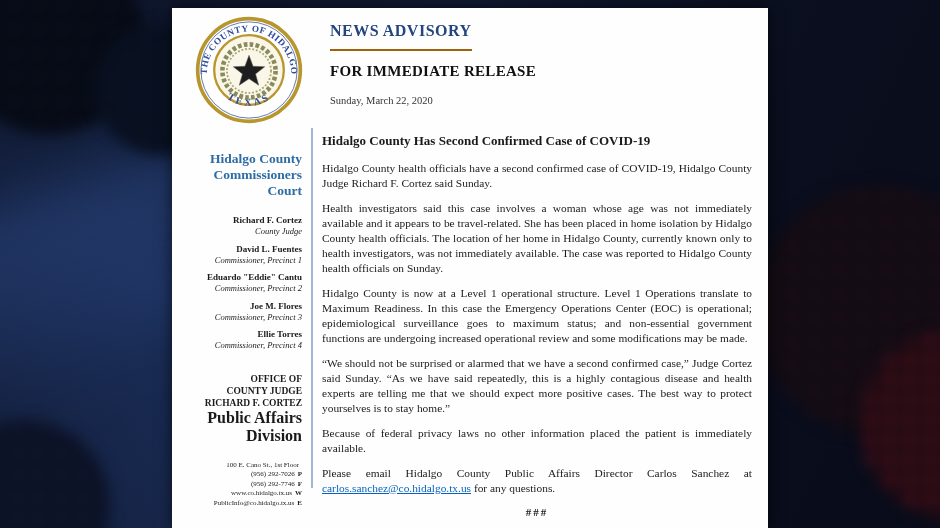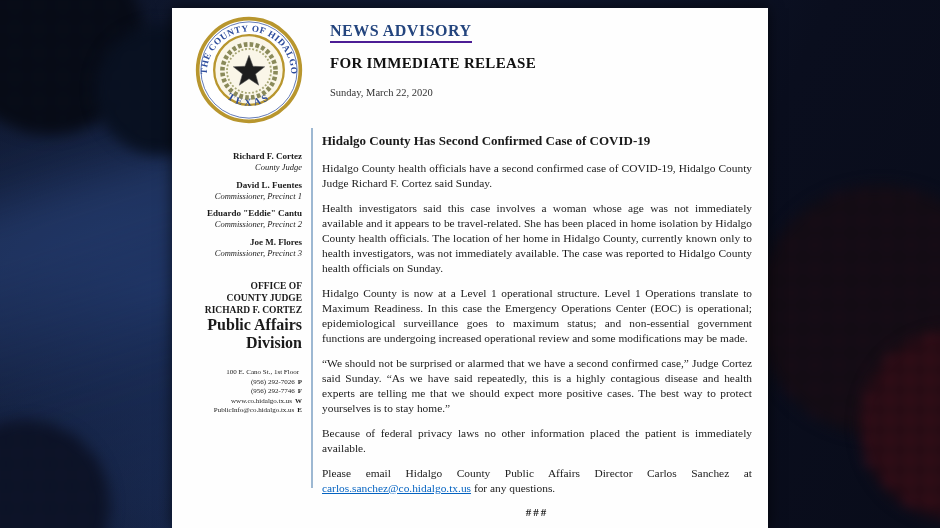--- a/index.html
+++ b/index.html
@@ -32,21 +32,21 @@
     background:linear-gradient(rgba(48,78,140,0.45), rgba(48,78,140,0));
     transform:rotate(-18deg); filter:blur(26px); }
 
   .document { position:absolute; left:172px; top:8px; width:596px; height:520px;
     background:#fefefe; box-shadow:0 0 14px rgba(0,0,0,0.65); }
 
   
   .seal-wrap { position:absolute; left:22px; top:6px; width:110px; height:112px; }
   .adv-head { position:absolute; left:158px; top:14px; width:420px; }
   .adv-title { display:inline-block; font-size:16px; font-weight:bold; color:#24457e;
-    letter-spacing:0.5px; border-bottom:2px solid #4c1d95; padding-bottom:1px; }
+    letter-spacing:0.5px; border-bottom:2px solid #a16207; padding-bottom:9px; }
   .release-label { margin-top:12px; font-size:15px; font-weight:bold; color:#111; letter-spacing:0.3px; }
   .release-date { font-size:10.5px; color:#333; margin-top:15px; }
 
   
   .sidebar { position:absolute; left:8px; top:143px; width:122px; text-align:right; color:#1a1a1a; }
   .sb-heading { font-size:13.5px; line-height:16px; font-weight:bold; color:#2e6ca4; margin-bottom:16px; }
   .official { margin-bottom:7px; }
   .official .name { font-size:9px; font-weight:bold; line-height:11px; }
   .official .title { font-size:8.5px; font-style:italic; line-height:10.5px; color:#222; }
   .office-block { margin-top:22px; font-size:9.5px; font-weight:bold; line-height:12px; }
@@ -97,36 +97,41 @@
       </svg>
     </div>
 
     <div class="adv-head">
       <span class="adv-title">NEWS ADVISORY</span>
       <div class="release-label">FOR IMMEDIATE RELEASE</div>
       <div class="release-date">Sunday, March 22, 2020</div>
     </div>
 
     <div class="sidebar">
+      <div class="sb-heading">Hidalgo County Commissioners Court</div>
 
       <div class="official">
         <div class="name">Richard F. Cortez</div>
         <div class="title">County Judge</div>
       </div>
       <div class="official">
         <div class="name">David L. Fuentes</div>
         <div class="title">Commissioner, Precinct 1</div>
       </div>
       <div class="official">
         <div class="name">Eduardo "Eddie" Cantu</div>
         <div class="title">Commissioner, Precinct 2</div>
       </div>
       <div class="official">
         <div class="name">Joe M. Flores</div>
         <div class="title">Commissioner, Precinct 3</div>
+      </div>
+      <div class="official">
+        <div class="name">Ellie Torres</div>
+        <div class="title">Commissioner, Precinct 4</div>
       </div>
 
       <div class="office-block">
         <div>OFFICE OF</div>
         <div>COUNTY JUDGE</div>
         <div>RICHARD F. CORTEZ</div>
       </div>
 
       <div class="division">Public Affairs Division</div>
 

